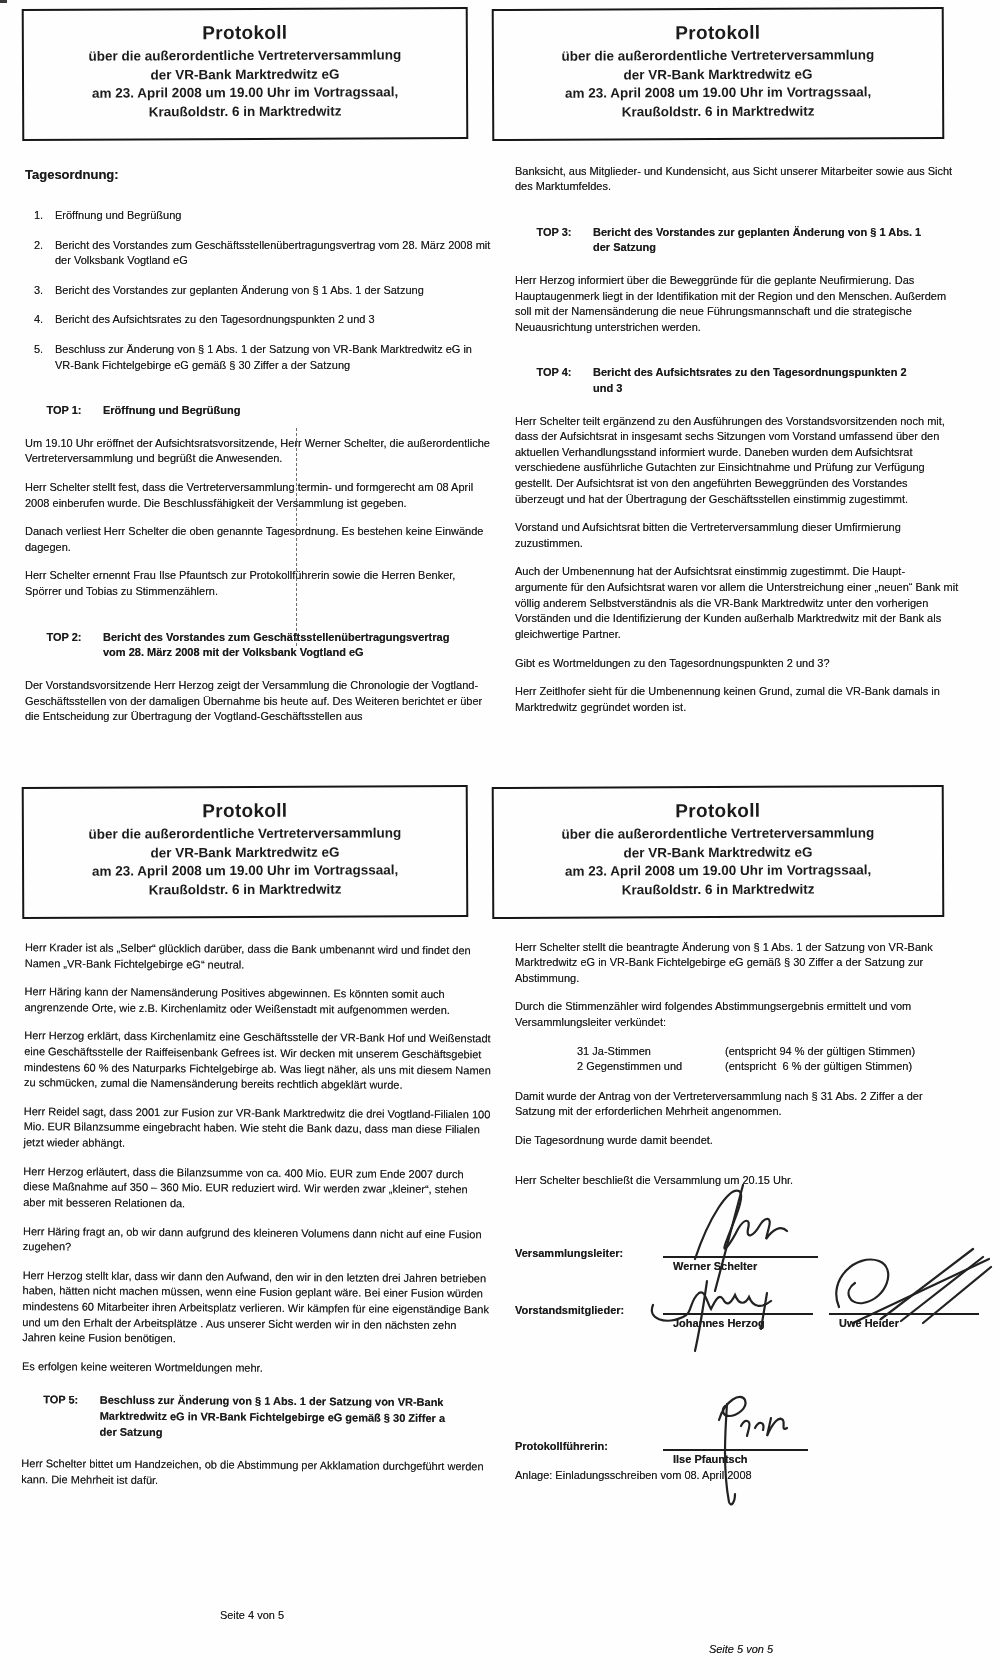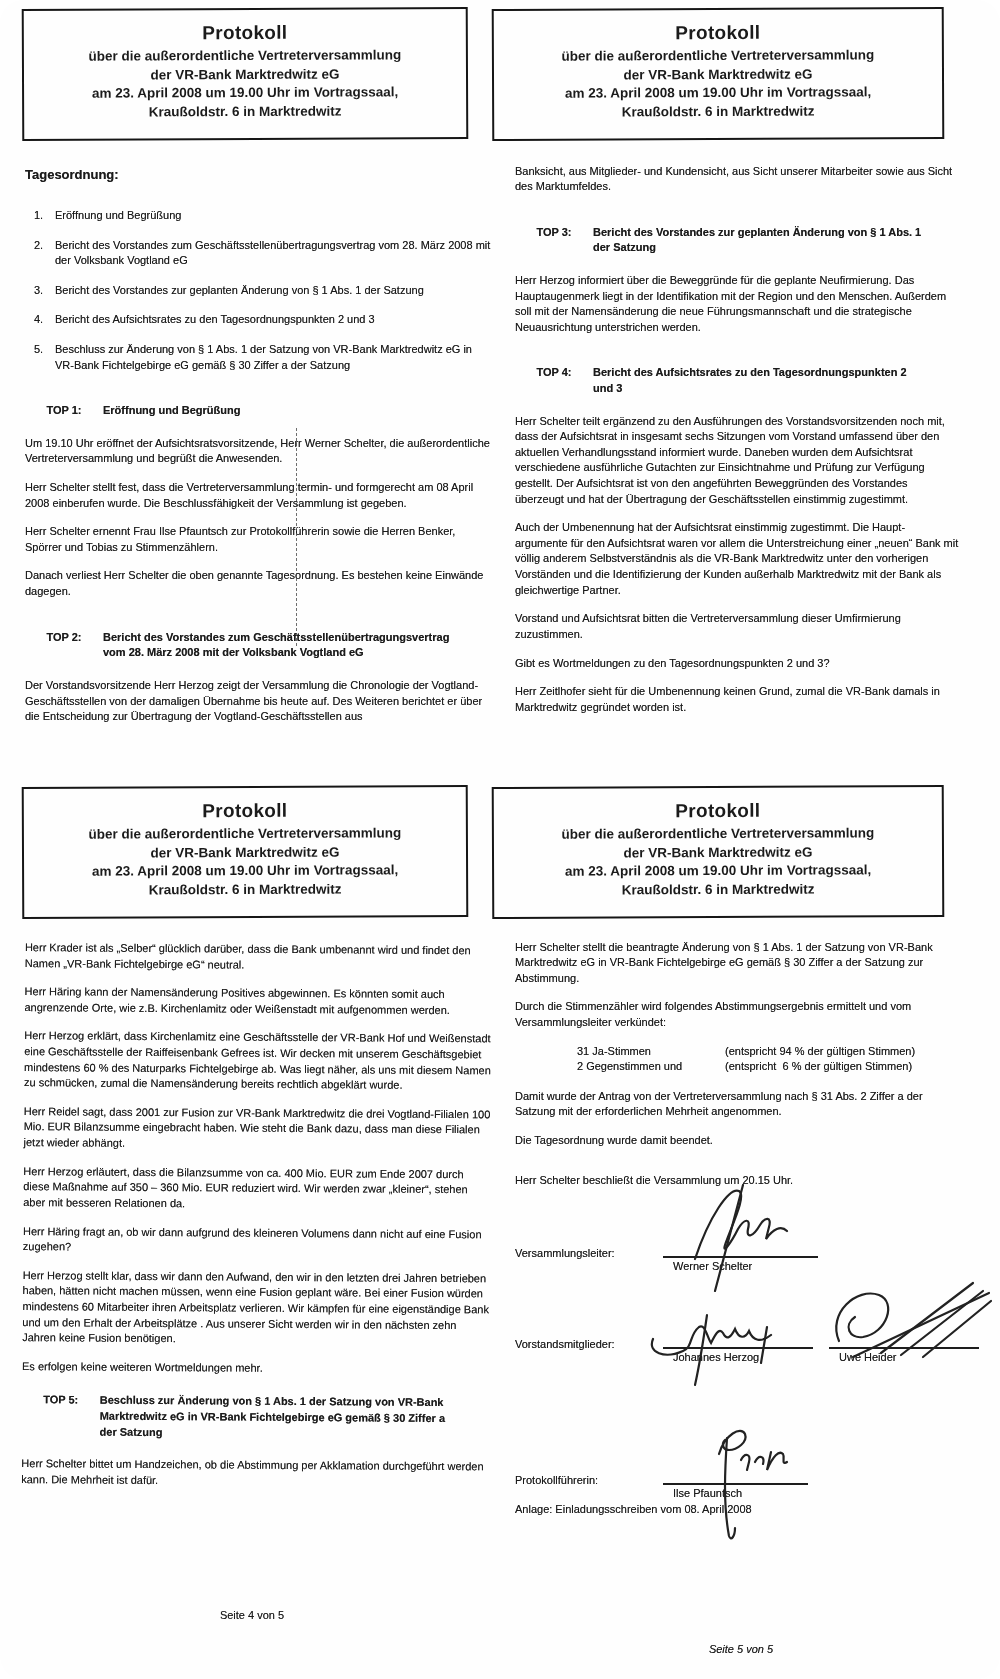--- a/index.html
+++ b/index.html
@@ -3,21 +3,21 @@
 <meta charset="utf-8">
 <style>
   html,body{margin:0;padding:0;}
   body{
     width:1000px;height:1679px;position:relative;
     background:#ffffff;
     font-family:"Liberation Sans", sans-serif;
     color:#1b1b1b;
     overflow:hidden;
   }
-  .canvas{position:absolute;left:0;top:0;width:1000px;height:1679px;background:#fefefe;overflow:hidden;border-radius:23px;}
+  .canvas{position:absolute;left:0;top:0;width:1000px;height:1679px;background:#fefefe;overflow:hidden;}
   .page{position:absolute;}
   .page-left{width:495px;}
   .page-right{width:515px;}
 
   
   .hdr-box{
     border:2px solid #161616;
     text-align:center;
     padding:12px 4px 16px;
     transform:rotate(-0.25deg);
@@ -53,21 +53,21 @@
   .scan-dash{position:absolute;border-left:1px dashed #4a4a4a;opacity:.8;}
   .edge-tick{position:absolute;background:#3a3a3a;}
 
   
   .vote-block{margin:2px 0 14px;}
   .vote-row{display:flex;}
   .vote-count{flex:none;width:148px;margin-left:62px;}
   .vote-note{white-space:pre-wrap;}
 
   
-  .sig-row{display:flex;align-items:flex-end;position:relative;}
+  .sig-row{display:flex;align-items:flex-end;position:relative;font-weight:bold;}
   .sig-label{flex:none;width:148px;padding-bottom:13px;font-size:11px;}
   .sig-box{position:relative;flex:none;}
   .sig-rule{border-top:2px solid #1d1d1d;}
   .sig-name{font-size:11px;padding-left:10px;margin-top:1px;white-space:nowrap;}
   .sig-svg{position:absolute;overflow:visible;pointer-events:none;}
   .sig-svg path{fill:none;stroke:#222;stroke-width:2.2;stroke-linecap:round;}
 
   .anlage{margin-top:34px;}
 </style>
 </head>
@@ -106,22 +106,22 @@
       <div class="agenda-item">
         <span class="num">5.</span>
         <span class="txt">Beschluss zur Änderung von § 1 Abs. 1 der Satzung von VR-Bank Marktredwitz eG in VR-Bank Fichtelgebirge eG gemäß § 30 Ziffer a der Satzung</span>
       </div>
       <div class="top-heading gap-lg">
         <span class="top-label">TOP 1:</span>
         <span class="top-title">Eröffnung und Begrüßung</span>
       </div>
       <p>Um 19.10 Uhr eröffnet der Aufsichtsratsvorsitzende, Herr Werner Schelter, die außerordentliche Vertreterversammlung und begrüßt die Anwesenden.</p>
       <p>Herr Schelter stellt fest, dass die Vertreterversammlung termin- und formgerecht am 08 April 2008 einberufen wurde. Die Beschlussfähigkeit der Versammlung ist gegeben.</p>
+      <p>Danach verliest Herr Schelter die oben genannte Tagesordnung. Es bestehen keine Einwände dagegen.</p>
       <p>Herr Schelter ernennt Frau Ilse Pfauntsch zur Protokollführerin sowie die Herren Benker, Spörrer und Tobias zu Stimmenzählern.</p>
-      <p>Danach verliest Herr Schelter die oben genannte Tagesordnung. Es bestehen keine Einwände dagegen.</p>
       <div class="top-heading gap-lg">
         <span class="top-label">TOP 2:</span>
         <span class="top-title">Bericht des Vorstandes zum Geschäftsstellenübertragungsvertrag vom 28. März 2008 mit der Volksbank Vogtland eG</span>
       </div>
       <p>Der Vorstandsvorsitzende Herr Herzog zeigt der Versammlung die Chronologie der Vogtland-Geschäftsstellen von der damaligen Übernahme bis heute auf. Des Weiteren berichtet er über die Entscheidung zur Übertragung der Vogtland-Geschäftsstellen aus</p>
     </div>
     <div class="footer" style="left:185px;top:781px;">Seite 2 von 5</div>
     <div class="scan-dash" style="left:286px;top:420px;height:218px;"></div>
   </div>
 
@@ -138,22 +138,22 @@
       <div class="top-heading gap-lg">
         <span class="top-label">TOP 3:</span>
         <span class="top-title">Bericht des Vorstandes zur geplanten Änderung von § 1 Abs. 1 der Satzung</span>
       </div>
       <p>Herr Herzog informiert über die Beweggründe für die geplante Neufirmierung. Das Hauptaugenmerk liegt in der Identifikation mit der Region und den Menschen. Außerdem soll mit der Namensänderung die neue Führungsmannschaft und die strategische Neuausrichtung unterstrichen werden.</p>
       <div class="top-heading gap-lg">
         <span class="top-label">TOP 4:</span>
         <span class="top-title">Bericht des Aufsichtsrates zu den Tagesordnungspunkten 2 und 3</span>
       </div>
       <p>Herr Schelter teilt ergänzend zu den Ausführungen des Vorstandsvorsitzenden noch mit, dass der Aufsichtsrat in insgesamt sechs Sitzungen vom Vorstand umfassend über den aktuellen Verhandlungsstand informiert wurde. Daneben wurden dem Aufsichtsrat verschiedene ausführliche Gutachten zur Einsichtnahme und Prüfung zur Verfügung gestellt. Der Aufsichtsrat ist von den angeführten Beweggründen des Vorstandes überzeugt und hat der Übertragung der Geschäftsstellen einstimmig zugestimmt.</p>
+      <p>Vorstand und Aufsichtsrat bitten die Vertreterversammlung dieser Umfirmierung zuzustimmen.</p>
       <p>Auch der Umbenennung hat der Aufsichtsrat einstimmig zugestimmt. Die Haupt- argumente für den Aufsichtsrat waren vor allem die Unterstreichung einer „neuen“ Bank mit völlig anderem Selbstverständnis als die VR-Bank Marktredwitz unter den vorherigen Vorständen und die Identifizierung der Kunden außerhalb Marktredwitz mit der Bank als gleichwertige Partner.</p>
-      <p>Vorstand und Aufsichtsrat bitten die Vertreterversammlung dieser Umfirmierung zuzustimmen.</p>
       <p>Gibt es Wortmeldungen zu den Tagesordnungspunkten 2 und 3?</p>
       <p>Herr Zeitlhofer sieht für die Umbenennung keinen Grund, zumal die VR-Bank damals in Marktredwitz gegründet worden ist.</p>
     </div>
     <div class="footer" style="left:199px;top:781px;">Seite 3 von 5</div>
   </div>
 
   <div class="page page-left" id="page4" style="left:10px;top:786px;height:893px;">
     <div class="hdr-box">
       <div class="hdr-title">Protokoll</div>
       <div class="hdr-sub">über die  außerordentliche Vertreterversammlung</div>
@@ -209,21 +209,21 @@
         <div class="sig-box" style="width:155px;">
           <svg class="sig-svg" width="130" height="110" viewBox="0 0 130 110" style="left:18px;bottom:-18px;">
             <path d="M14 76 C 28 34, 48 4, 58 8 C 66 12, 50 44, 44 62 C 41 72, 50 60, 57 46 C 63 36, 70 34, 67 46 C 65 56, 72 54, 79 42 C 84 34, 91 33, 88 44 L 85 56 C 92 46, 100 42, 106 48"></path>
             <path d="M62 2 C 52 40, 42 78, 34 108"></path>
           </svg>
           <div class="sig-rule"></div>
           <div class="sig-name">Werner Schelter</div>
         </div>
       </div>
 
-      <div class="sig-row" style="margin-top:62px;">
+      <div class="sig-row" style="margin-top:28px;">
         <span class="sig-label">Vorstandsmitglieder:</span>
         <div class="sig-box" style="width:150px;margin-right:16px;">
           <svg class="sig-svg" width="160" height="90" viewBox="0 0 160 90" style="left:-14px;bottom:-22px;">
             <path d="M4 42 C -2 56, 16 62, 34 54 C 44 50, 40 38, 50 30 C 56 26, 58 40, 62 46 C 66 38, 70 30, 74 36 C 78 44, 82 40, 86 32 C 90 42, 96 42, 100 34 C 104 44, 112 46, 122 38"></path>
             <path d="M58 18 C 54 46, 50 70, 46 88"></path>
             <path d="M118 30 L 112 66"></path>
           </svg>
           <div class="sig-rule"></div>
           <div class="sig-name">Johannes Herzog</div>
         </div>

